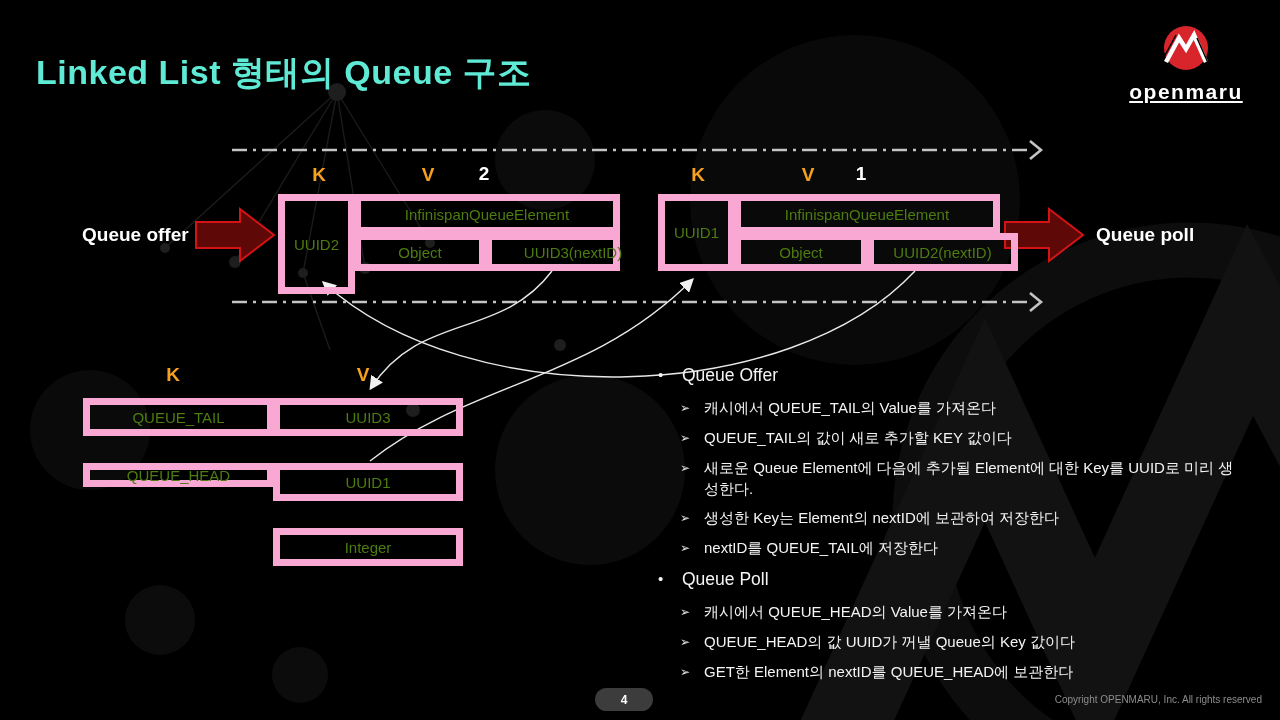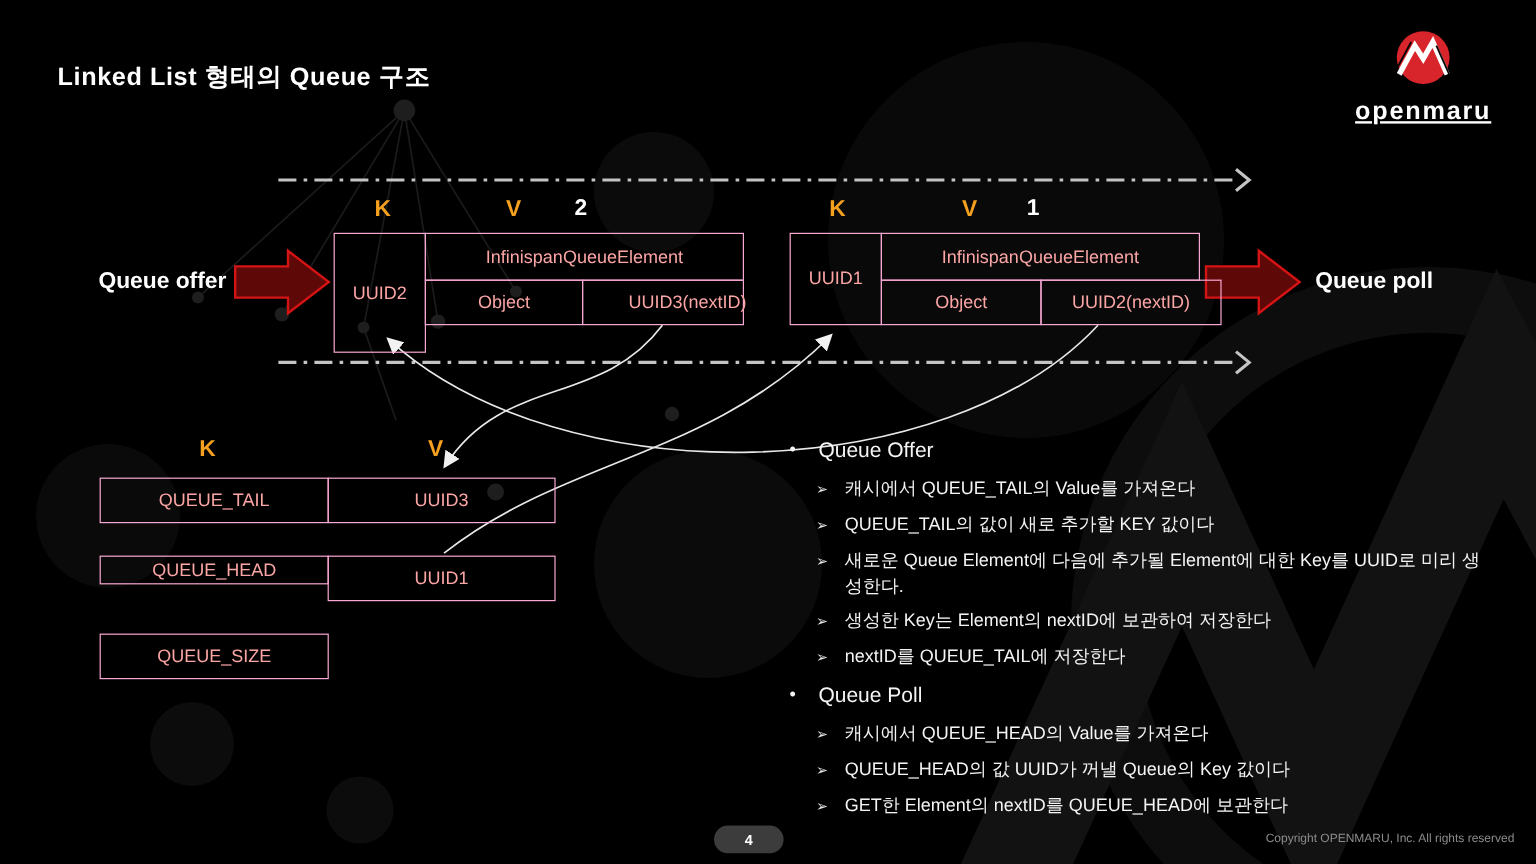--- a/index.html
+++ b/index.html
@@ -2,29 +2,29 @@
 <html><head>
 <meta charset="utf-8">
 <style>
   html,body { margin:0; padding:0; background:#000; }
   .slide {
     position:relative; width:1280px; height:720px; background:#000000;
     overflow:hidden; font-family:"Liberation Sans", sans-serif; color:#ffffff;
   }
   .layer { position:absolute; left:0; top:0; width:1280px; height:720px; }
   .title {
-    position:absolute; left:48px; top:50px; font-size:21px; font-weight:bold;
-    color:#ffffff; letter-spacing:0.5px; z-index:4;
+    position:absolute; left:36px; top:50px; font-size:34px; font-weight:bold;
+    color:#5eead4; letter-spacing:0.5px; z-index:4;
   }
   .logo { position:absolute; left:1118px; top:22px; width:136px; text-align:center; z-index:4;text-decoration:underline; }
   .logo-text { font-size:21px; font-weight:bold; color:#fff; letter-spacing:1.5px; margin-top:-2px; }
   .cell {
-    position:absolute; border:1px solid #f9a8d4; box-sizing:border-box;
+    position:absolute; border:7px solid #f9a8d4; box-sizing:border-box;
     display:flex; align-items:center; justify-content:center;
-    font-size:15px; color:#fca5a5; z-index:3; background:transparent;
+    font-size:15px; color:#4d7c0f; z-index:3; background:transparent;
   }
   .kv-label { position:absolute; width:26px; text-align:center; font-size:19px; font-weight:bold; color:#F5A01E; z-index:4; }
   .kv-num   { position:absolute; width:26px; text-align:center; font-size:19px; font-weight:bold; color:#fff; z-index:4; }
   .flow-label { position:absolute; font-size:19px; font-weight:bold; color:#fff; z-index:4; }
   .notes { position:absolute; left:652px; top:363px; width:606px; z-index:4; }
   .note-heading { display:flex; font-size:17.5px; line-height:24px; margin:0 0 10px 0; color:#F4F4F4; }
   .note-heading .dot { width:24px; flex:none; text-align:left; font-size:15px; padding-left:6px; }
   .note-item { display:flex; font-size:15px; line-height:21px; margin:0 0 8px 28px; color:#F4F4F4; }
   .note-item .chev { width:24px; flex:none; font-size:12px; color:#E4E4E4; padding-top:1px; }
   .note-item .txt { width:534px; }
@@ -125,21 +125,21 @@
   <div class="flow-label" style="left:82px; top:224px;">Queue offer</div>
   <div class="flow-label" style="left:1096px; top:224px;">Queue poll</div>
 
   <span class="kv-label" style="left:160px; top:364px;">K</span>
   <span class="kv-label" style="left:350px; top:364px;">V</span>
 
   <div class="cell" style="left:83px;  top:398px; width:191px; height:38px;">QUEUE_TAIL</div>
   <div class="cell" style="left:273px; top:398px; width:190px; height:38px;">UUID3</div>
   <div class="cell" style="left:83px;  top:463px; width:191px; height:24px;">QUEUE_HEAD</div>
   <div class="cell" style="left:273px; top:463px; width:190px; height:38px;">UUID1</div>
-  <div class="cell" style="left:83px;  top:528px; width:191px; height:38px;">QUEUE_SIZE</div>
+  <div class="cell" style="left:273px; top:528px; width:190px; height:38px;">Integer</div>
 
   <div class="notes">
     <div class="note-heading">
       <span class="dot">•</span>
       <span>Queue Offer</span>
     </div>
     <div class="note-item">
       <span class="chev">➢</span>
       <span class="txt">캐시에서 QUEUE_TAIL의 Value를 가져온다</span>
     </div>

